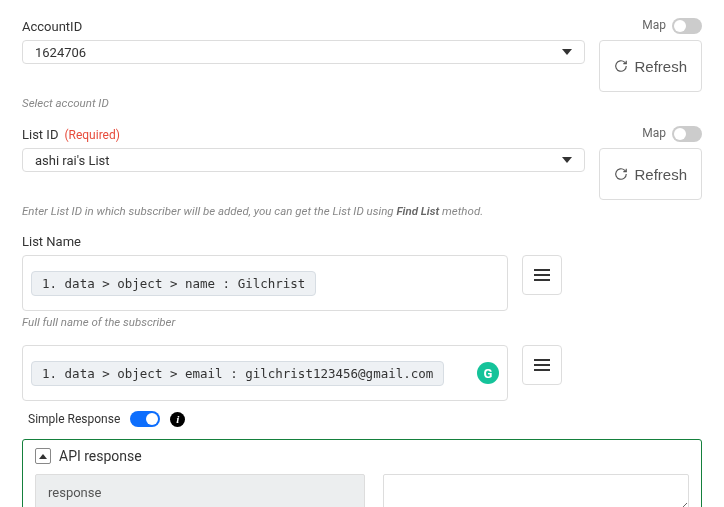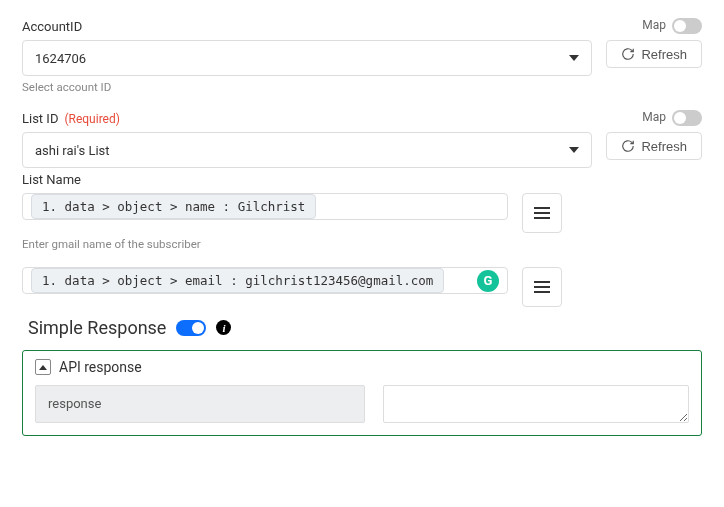--- a/index.html
+++ b/index.html
@@ -8,35 +8,35 @@
 .label-left { display: flex; align-items: flex-end; gap: 6px; }
 .field-label { font-size: 13px; color: #333; }
 .required { color: #e74c3c; font-size: 12px; }
 .map-group { display: flex; align-items: flex-start; gap: 6px; }
 .map-text { font-size: 12px; color: #666; }
 .toggle { position: relative; width: 30px; height: 16px; background: #ccc; border-radius: 10px; cursor: pointer; }
 .toggle::after { content: ""; position: absolute; width: 12px; height: 12px; background: #fff; border-radius: 50%; top: 2px; left: 2px; transition: .2s; }
 .toggle.on { background: #0d6efd; }
 .toggle.on::after { left: 16px; }
 .input-row { display: flex; align-items: stretch; gap: 14px; margin-bottom: 4px; }
-.select-box { flex: 1; display: flex; align-items: center; justify-content: space-between; border: 1px solid #ddd; border-radius: 4px; padding: 8px 12px; background: #fff; height: 36px; cursor: pointer; }
+.select-box { flex: 1; display: flex; align-items: center; justify-content: space-between; border: 1px solid #ddd; border-radius: 4px; padding: 8px 12px; background: #fff; height: 24px; cursor: pointer; }
 .select-value { font-size: 13px; color: #333; }
 .caret { width: 0; height: 0; border-left: 5px solid transparent; border-right: 5px solid transparent; border-top: 6px solid #333; }
-.refresh-btn { display: flex; align-items: center; gap: 6px; border: 1px solid #ddd; border-radius: 4px; padding: 0 14px; height: 28px; background: #fff; font-size: 13px; color: #555; cursor: pointer; }
+.refresh-btn { display: flex; align-items: center; gap: 6px; border: 1px solid #ddd; border-radius: 4px; padding: 0 14px; height: 52px; background: #fff; font-size: 15px; color: #555; cursor: pointer; }
 .refresh-icon { width: 14px; height: 14px; }
-.helper { font-size: 11.5px; color: #888; margin-bottom: 16px; }
+.helper { font-size: 11.5px; color: #888; margin-bottom: 16px; font-style: italic; }
 .helper b { color: #666; font-weight: 600; }
-.pill-input { flex: 1; display: flex; align-items: center; border: 1px solid #ddd; border-radius: 4px; padding: 4px 8px; background: #fff; height: 27px; gap: 8px; }
+.pill-input { flex: 1; display: flex; align-items: center; border: 1px solid #ddd; border-radius: 4px; padding: 4px 8px; background: #fff; height: 56px; gap: 8px; }
 .pill { display: inline-flex; align-items: center; background: #eef1f4; border: 1px solid #d7dde3; border-radius: 4px; padding: 4px 10px; font-family: ui-monospace, Menlo, Consolas, monospace; font-size: 12.5px; color: #333; white-space: nowrap; }
 .icon-btn { width: 40px; height: 40px; border: 1px solid #ddd; border-radius: 4px; background: #fff; display: flex; align-items: center; justify-content: center; cursor: pointer; }
 .hamburger { display: flex; flex-direction: column; gap: 3px; }
 .hamburger span { display: block; width: 16px; height: 2px; background: #333; }
 .green-badge { width: 22px; height: 22px; border-radius: 50%; background: #15c39a; color: #fff; display: flex; align-items: center; justify-content: center; font-weight: 700; font-size: 13px; margin-left: auto; }
 .simple-row { display: flex; align-items: center; gap: 10px; margin: 10px 0 12px 6px; }
-.simple-label { font-size: 18px; color: #333; }
+.simple-label { font-size: 12px; color: #333; }
 .info-icon { width: 15px; height: 15px; border-radius: 50%; background: #000; color: #fff; display: flex; align-items: center; justify-content: center; font-size: 11px; font-weight: 700; font-style: italic; font-family: Georgia, serif; }
 .api-box { border: 1px solid #15803d; border-radius: 3px; padding: 8px 12px 12px; }
 .api-header { display: flex; align-items: center; gap: 8px; margin-bottom: 10px; }
 .chev-box { width: 16px; height: 16px; border: 1px solid #888; border-radius: 2px; display: flex; align-items: center; justify-content: center; cursor: pointer; }
 .chev-up { width: 0; height: 0; border-left: 4px solid transparent; border-right: 4px solid transparent; border-bottom: 5px solid #333; }
 .api-title { font-size: 14px; color: #333; }
 .api-cols { display: flex; gap: 18px; }
 .gray-input { flex: 1; background: #eceeef; border: 1px solid #ddd; border-radius: 2px; padding: 10px 12px; font-size: 13px; color: #555; height: 38px; }
 .textarea-box { flex: 1; background: #fff; border: 1px solid #ddd; border-radius: 2px; height: 38px; resize: both; overflow: auto; }
 .section-block { margin-bottom: 2px; }
@@ -87,41 +87,44 @@
       <span class="caret"></span>
     </div>
     <button class="refresh-btn">
       <svg class="refresh-icon" viewBox="0 0 24 24" fill="none" stroke="#555" stroke-width="2">
           <path d="M21 12a9 9 0 1 1-3-6.7L21 8"></path>
           <path d="M21 3v5h-5"></path>
         </svg>
       <span>Refresh</span>
     </button>
   </div>
+  <div class="helper">
+    <span>Enter List ID in which subscriber will be added, you can get the List ID using </span><b>Find List</b><span> method.</span>
+  </div>
 </div>
 
 <div class="section-block">
   <div class="label-row">
     <div class="label-left">
       <span class="field-label">List Name</span>
     </div>
   </div>
   <div class="input-row" style="max-width:540px;">
     <div class="pill-input">
       <span class="pill">1. data &gt; object &gt; name : Gilchrist</span>
     </div>
     <div class="icon-btn">
       <div class="hamburger">
           <span></span>
           <span></span>
           <span></span>
         </div>
     </div>
   </div>
-  <div class="helper">Enter gmail name of the subscriber</div>
+  <div class="helper">Full full name of the subscriber</div>
 </div>
 
 <div class="section-block">
   <div class="input-row" style="max-width:540px;">
     <div class="pill-input">
       <span class="pill">1. data &gt; object &gt; email : gilchrist123456@gmail.com</span>
       <span class="green-badge">G</span>
     </div>
     <div class="icon-btn">
       <div class="hamburger">

